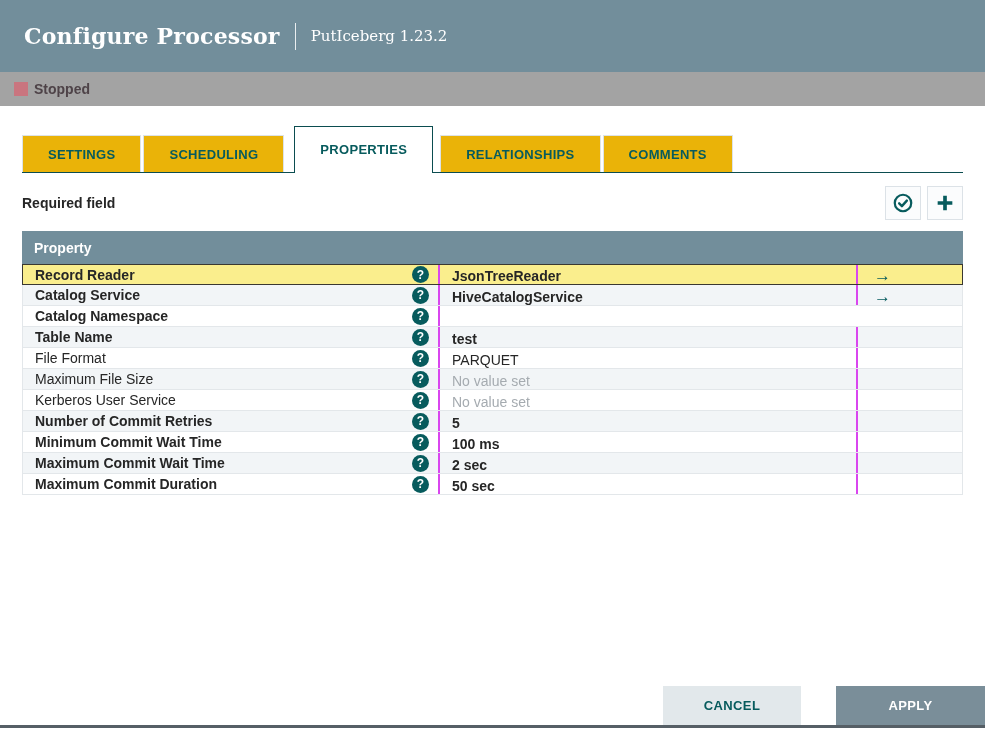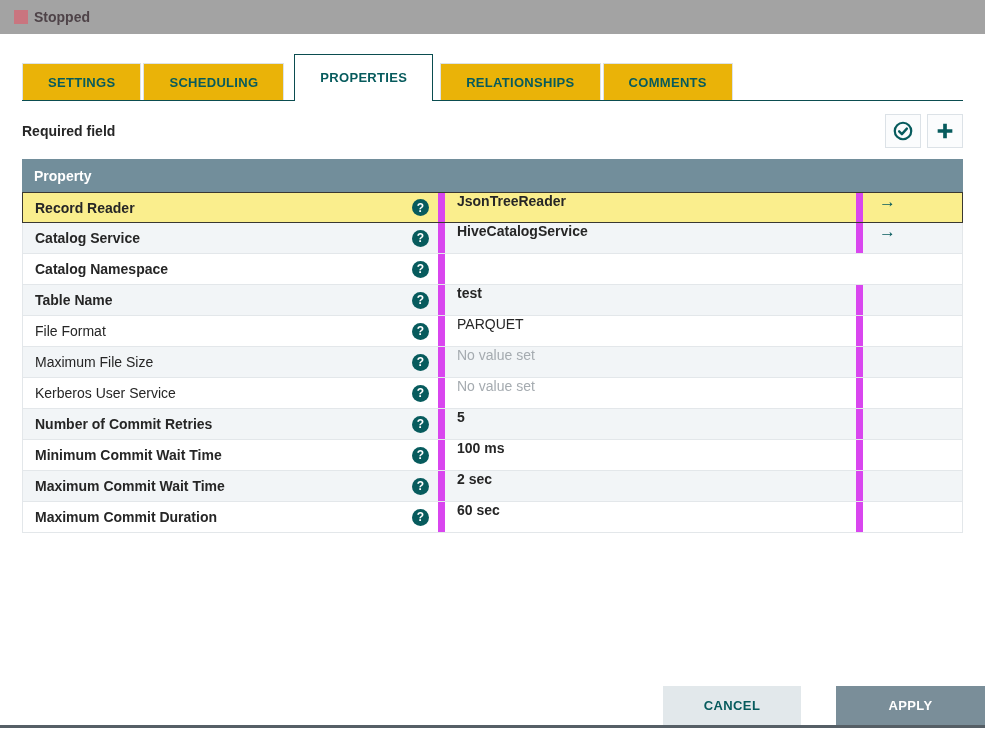--- a/index.html
+++ b/index.html
@@ -55,55 +55,60 @@
 
   
   .ptable { margin: 0 22px; }
   .thead {
     display: grid; grid-template-columns: 415px 418px 1fr; height: 33px;
     background: #728E9B; color: #fff; align-items: center; font-size: 14px; font-weight: bold;
   }
   .thead .hcell { padding-left: 12px; }
   .tbody { border-bottom: 0; }
   .prow {
-    display: grid; grid-template-columns: 415px 418px 1fr; height: 31px;
+    display: grid; grid-template-columns: 415px 418px 1fr; height: 21px;
     background: #fff; align-items: stretch; font-size: 14px;
     border: 1px solid #E3E7EA; border-top: none;
   }
   .prow:nth-child(even) { background: #F2F5F7; }
   .prow.selected { background: #FAEE8D; border: 1px solid #3A3831; }
   .prop-cell { display: flex; align-items: center; padding: 0 9px 0 12px; }
   .pname { flex: 1; }
   .prow.required .pname, .prow.required .pvalue { font-weight: bold; }
   .help {
     width: 17px; height: 17px; border-radius: 50%; background: #075B5D; color: #fff;
     font-size: 12px; font-weight: bold; display: flex; align-items: center;
     justify-content: center; cursor: pointer; flex: none;
   }
-  .val-cell, .arrow-cell { border-left: 7px solid #d946ef; display: flex; align-items: flex-start; }
+  .val-cell, .arrow-cell { border-left: 2px solid #d946ef; display: flex; align-items: flex-end; }
   .val-cell { padding-left: 12px; cursor: pointer; }
   .prow.unset .pvalue { color: #A5ABB0; }
   .arrow-cell { padding-left: 16px; }
   .arrow { color: #075B5D; font-weight: bold; font-size: 17px; display: none; cursor: pointer; line-height: 1; }
   .prow.has-link .arrow { display: block; }
 
   
   .footer { position: absolute; right: 0; bottom: 0; display: flex; gap: 35px; }
   .btn {
     height: 39px; border: none; cursor: pointer; font-family: inherit;
     font-size: 13px; font-weight: bold; letter-spacing: 0.4px;
   }
   .btn.cancel { width: 138px; background: #E2E8EB; color: #075B5D; }
   .btn.apply  { width: 149px; background: #7A8E99; color: #fff; }
 </style>
 </head>
 <body>
 
 <div class="dialog">
 
+  <div class="titlebar">
+    <h1 class="title">Configure Processor</h1>
+    <span class="vbar"></span>
+    <span class="subtitle">PutIceberg 1.23.2</span>
+  </div>
 
   <div class="status-bar">
     <span class="status-square"></span>
     <span class="status-label">Stopped</span>
   </div>
 
   <div class="tabbar">
       <div class="tab">
     <span>SETTINGS</span>
   </div>
@@ -262,21 +267,21 @@
     <div class="cell arrow-cell">
       
     </div>
   </div>
         <div class="prow required">
     <div class="cell prop-cell">
       <span class="pname">Maximum Commit Duration</span>
       <span class="help">?</span>
     </div>
     <div class="cell val-cell">
-      <span class="pvalue">60 sec</span>
+      <span class="pvalue">50 sec</span>
     </div>
     <div class="cell arrow-cell">
       
     </div>
   </div>
       </div>
   </div>
 
   <div class="footer">
     <button class="btn cancel">CANCEL</button>

